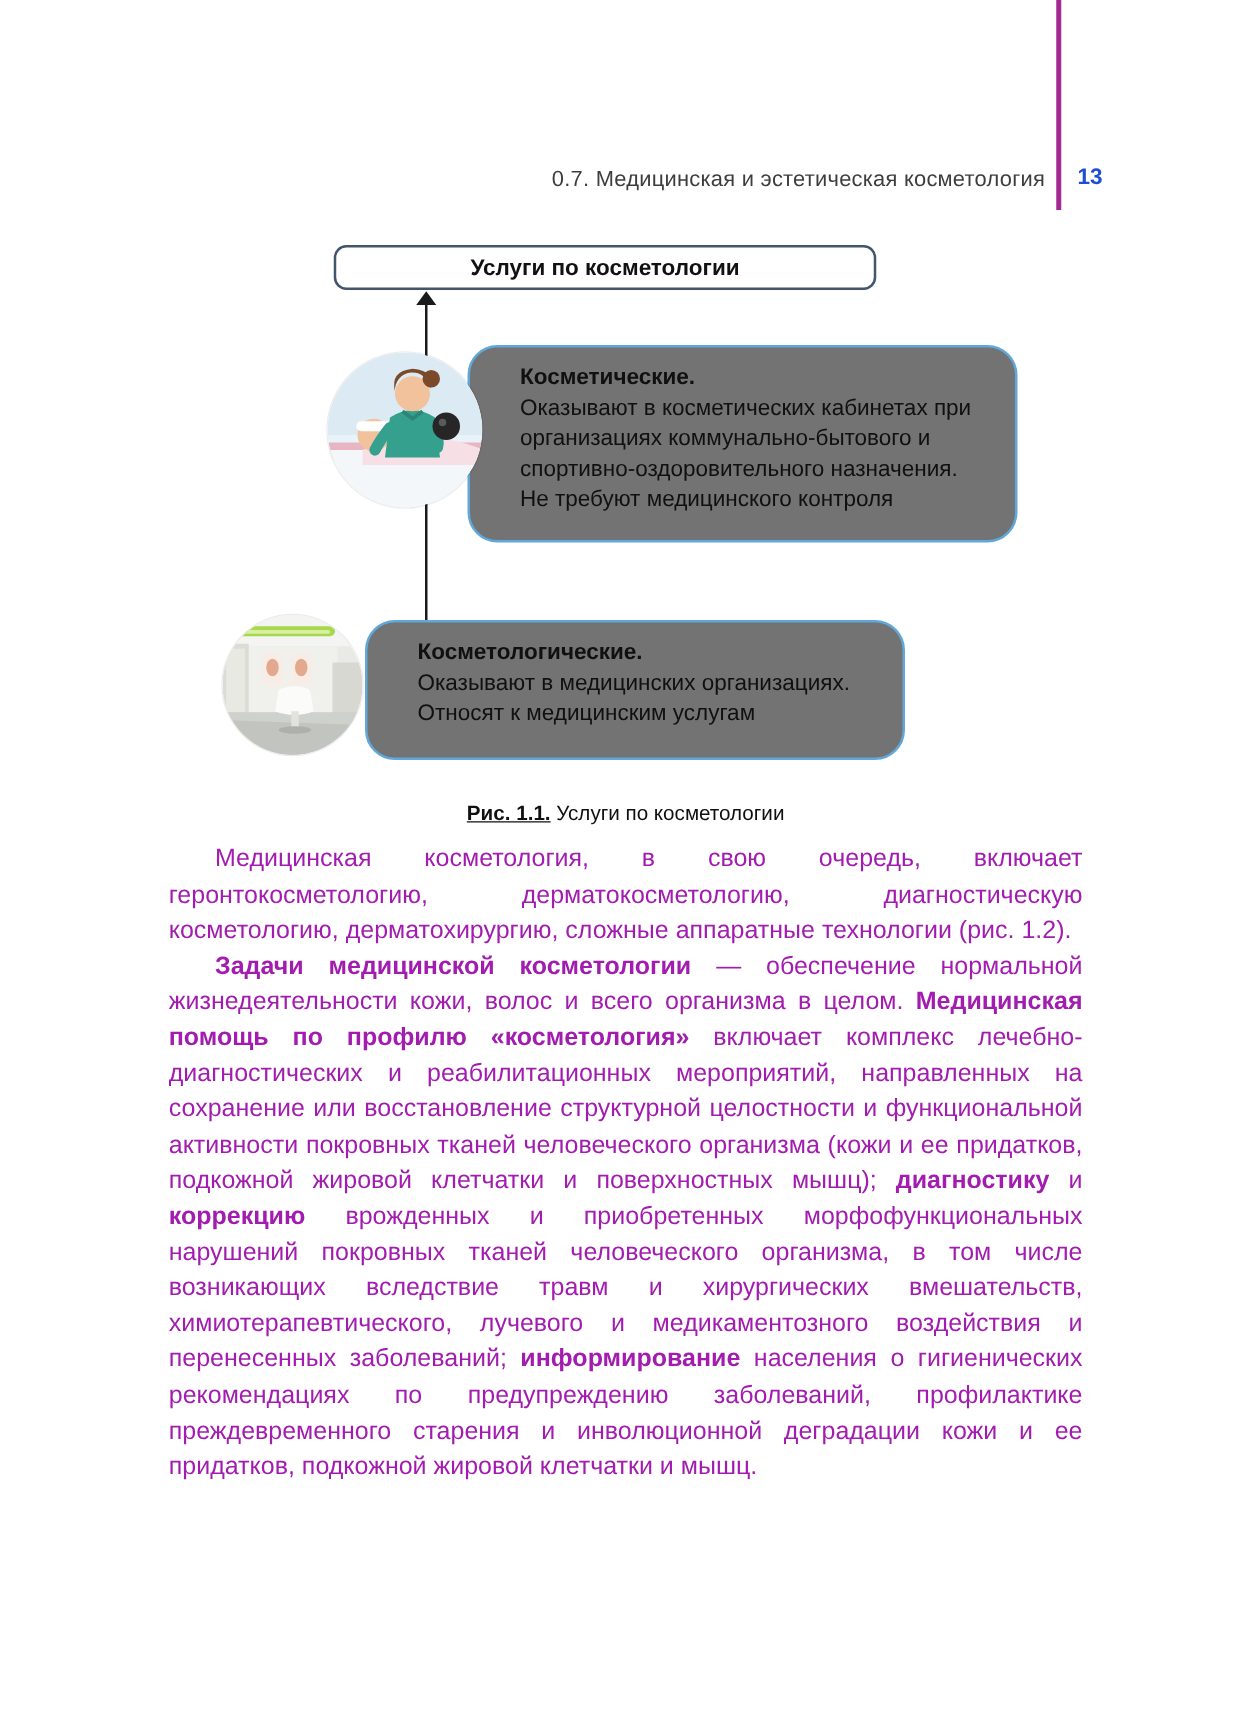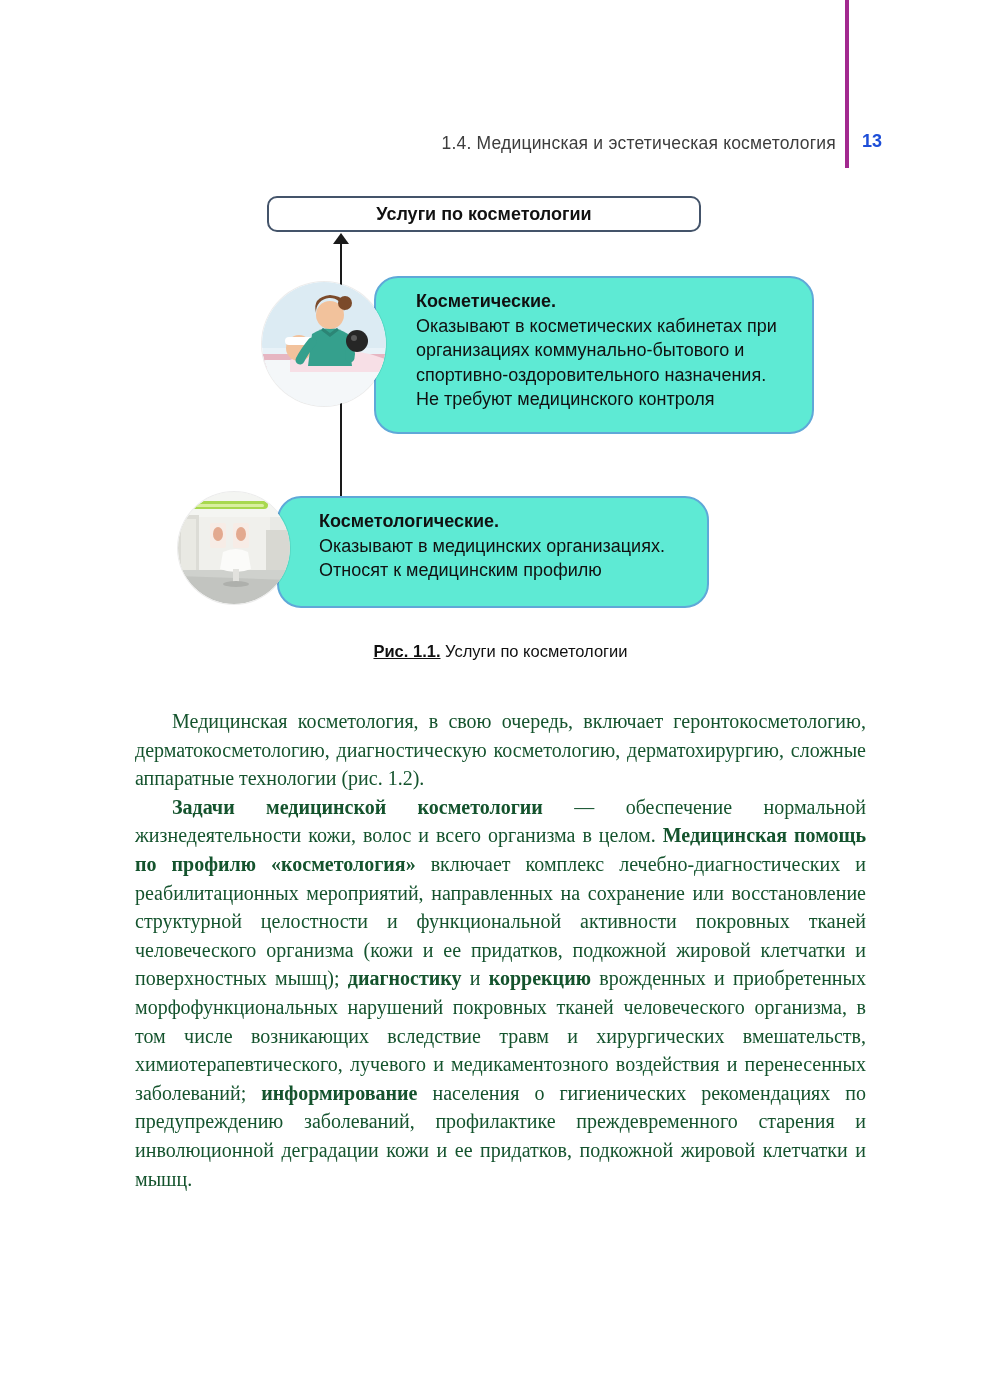--- a/index.html
+++ b/index.html
@@ -34,55 +34,55 @@
   .arrow-head {
     position:absolute; left:333px; top:233px; width:0; height:0;
     border-left:8px solid transparent; border-right:8px solid transparent;
     border-bottom:11px solid #1a1a1a; z-index:1;
   }
   .arrow-line {
     position:absolute; left:340px; top:243px; width:2px; height:253px;
     background:#1a1a1a; z-index:1;
   }
   .callout {
-    position:absolute; background:#5eead4; border:2px solid #5fa8d8;
+    position:absolute; background:#737373; border:2px solid #5fa8d8;
     border-radius:24px; z-index:2; font-size:18px; line-height:24.5px; color:#101010;
   }
   .callout-1 { left:374px; top:276px; width:440px; height:158px; padding:11px 34px 10px 40px; }
-  .callout-2 { left:277px; top:496px; width:432px; height:112px; padding:11px 30px 10px 40px; }
+  .callout-2 { left:292px; top:496px; width:432px; height:112px; padding:11px 30px 10px 40px; }
   .node-title { font-weight:bold; }
   .photo-circle {
     position:absolute; border-radius:50%; overflow:hidden; z-index:3;
     box-shadow:0 0 0 1px rgba(0,0,0,.08);
   }
   .photo-1 { left:262px; top:282px; width:124px; height:124px; }
   .photo-2 { left:178px; top:492px; width:112px; height:112px; }
   .photo-circle svg { display:block; width:100%; height:100%; }
 
   .fig-caption {
     position:absolute; left:135px; top:642px; width:731px;
     text-align:center; font-size:16.5px; color:#101010;
   }
   .fig-caption b { font-weight:bold;text-decoration:underline; }
 
   
   .body-text {
-    position:absolute; left:135px; top:707px; width:731px;
-    font-family:Liberation Serif, serif; font-size:20px; line-height:28.6px;
-    text-align:justify; color:#14532d; hyphens:auto;
+    position:absolute; left:135px; top:673px; width:731px;
+    font-family:Liberation Sans, sans-serif; font-size:20px; line-height:28.6px;
+    text-align:justify; color:#a21caf; hyphens:auto;
   }
   .body-text p { text-indent:37px; margin:0; }
   .body-text .b { font-weight:bold; }
 </style>
 </head>
 <body>
 
 <div class="page">
 
-  <div class="running-head">1.4. Медицинская и эстетическая косметология</div>
+  <div class="running-head">0.7. Медицинская и эстетическая косметология</div>
   <div class="head-rule"></div>
   <div class="pagenum">13</div>
 
   <div class="root-box">
     <span>Услуги по косметологии</span>
   </div>
   <div class="arrow-head"></div>
   <div class="arrow-line"></div>
 
   <div class="callout callout-1">
@@ -113,21 +113,21 @@
         <circle cx="83" cy="21" r="7" fill="#7b4a2a"></circle>
         <path d="M60 47 l8 6 8 -6" stroke="#2c8575" stroke-width="3" fill="none"></path>
         <circle cx="95" cy="59" r="11" fill="#262626"></circle>
         <circle cx="92" cy="56" r="3" fill="#5a5a5a"></circle>
       </g>
     </svg>
   </div>
 
   <div class="callout callout-2">
     <div class="node-title">Косметологические.</div>
-    <div class="node-text">Оказывают в медицинских организациях. Относят к медицинским профилю</div>
+    <div class="node-text">Оказывают в медицинских организациях. Относят к медицинским услугам</div>
   </div>
 
   <div class="photo-circle photo-2">
     <svg viewBox="0 0 112 112">
       <defs>
           <clipPath id="clip2">
             <circle cx="56" cy="56" r="56"></circle>
           </clipPath>
         </defs>
       <g clip-path="url(#clip2)">

